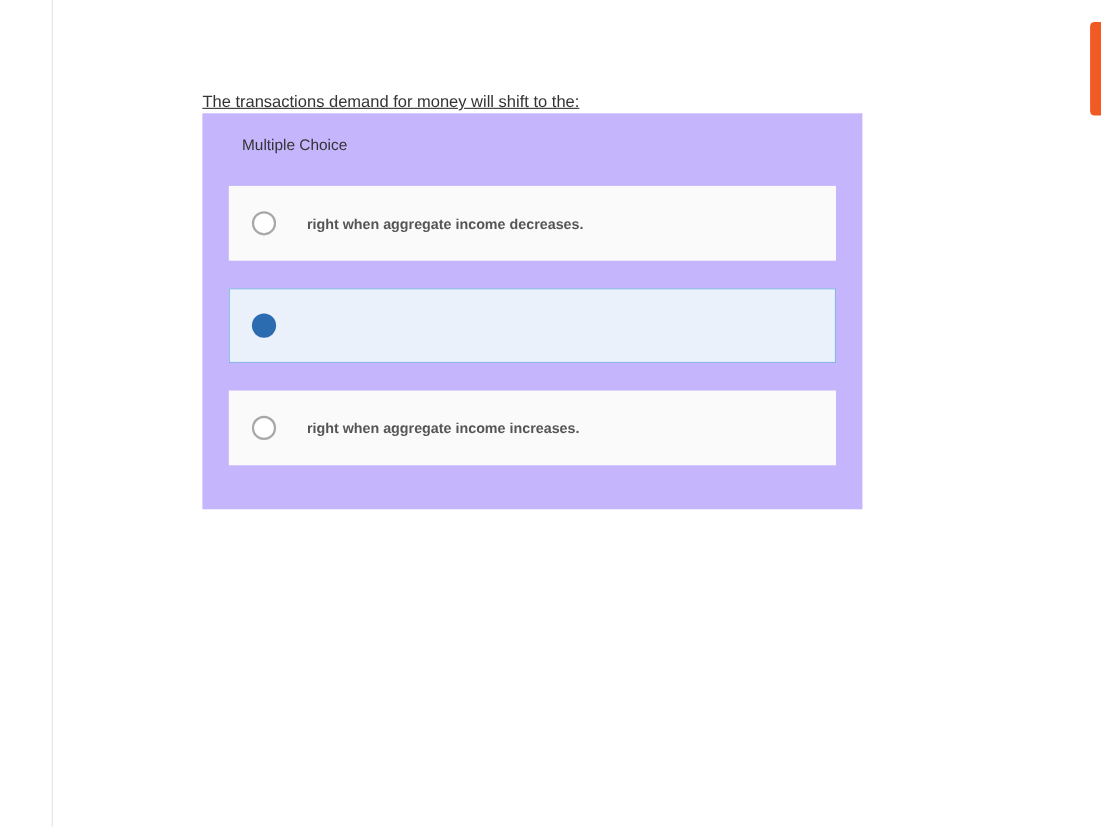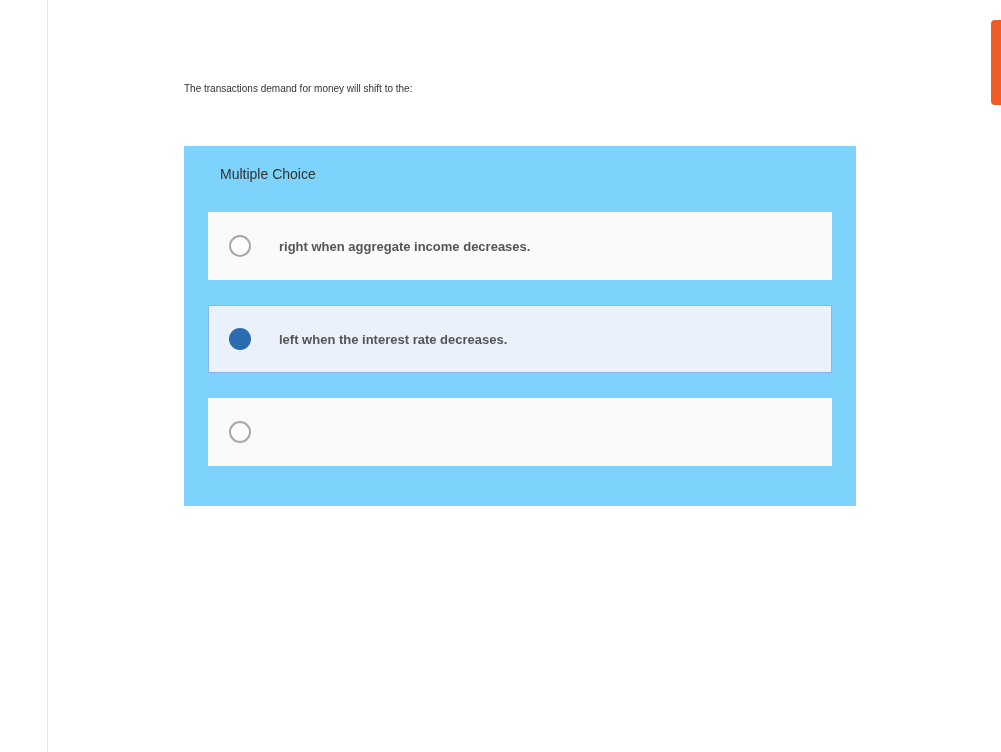--- a/index.html
+++ b/index.html
@@ -32,30 +32,30 @@
       border-top-left-radius: 4px;
       border-bottom-left-radius: 4px;
     }
     .content {
       position: absolute;
       left: 184px;
       top: 82px;
       width: 672px;
     }
     .question-text {
-      font-size: 10px;
+      font-size: 15px;
       color: #333333;
-      margin-bottom: 50px;
       line-height: 1.4;
       font-weight: 400;
+      text-decoration: underline;
     }
     .quiz-container {
-      background: #7dd3fc;
+      background: #c4b5fd;
       padding: 0;
-      width: 672px;
+      width: 600px;
     }
     .quiz-header {
       padding: 20px 36px;
       font-size: 14px;
       color: #333333;
       font-weight: 400;
     }
     .options-container {
       padding: 10px 24px 40px 24px;
     }
@@ -106,20 +106,20 @@
   <div class="quiz-container">
     <div class="quiz-header">Multiple Choice</div>
 
     <div class="options-container">
       <div class="option">
         <div class="radio"></div>
         <div class="option-text">right when aggregate income decreases.</div>
       </div>
       <div class="option selected">
         <div class="radio"></div>
-        <div class="option-text">left when the interest rate decreases.</div>
       </div>
       <div class="option">
         <div class="radio"></div>
+        <div class="option-text">right when aggregate income increases.</div>
       </div>
     </div>
   </div>
 </div>
 
 </body></html>

